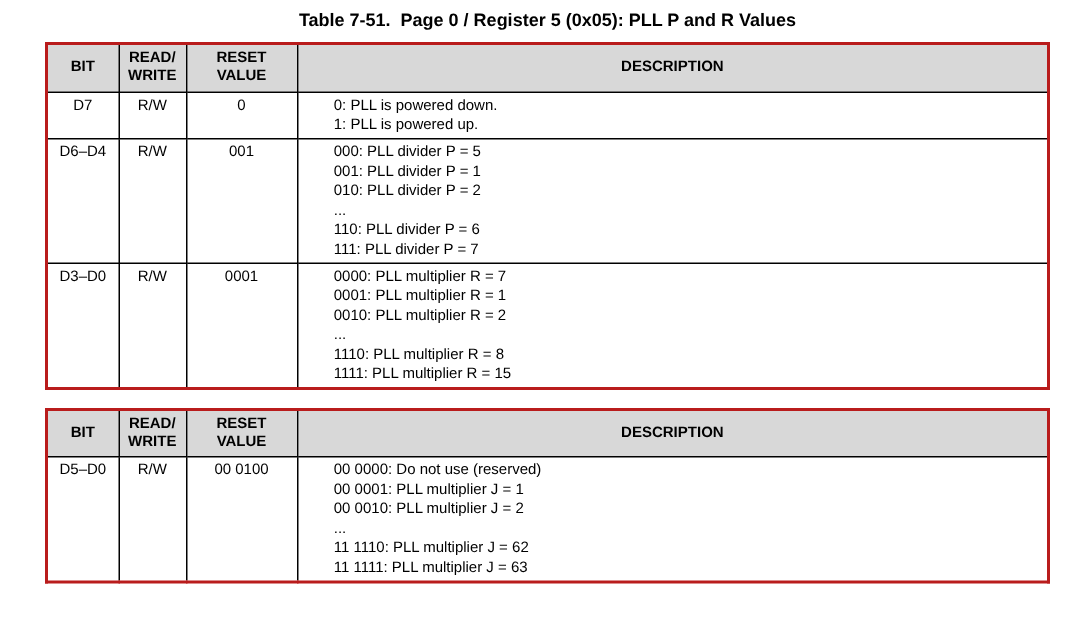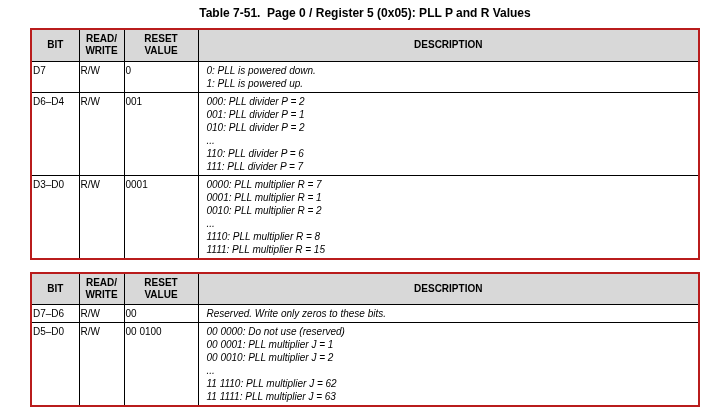--- a/index.html
+++ b/index.html
@@ -55,29 +55,28 @@
     line-height: 12px;
     white-space: pre-line;
     height: 32px;
     padding: 2px 1px;
   }
   .col-bit   { width: 48px; }
   .col-rw    { width: 45px; }
   .col-reset { width: 74px; }
   .col-desc  { width: auto; }
   td.cell-center {
-    text-align: left;
+    text-align: center;
     padding-top: 2px;
     line-height: 13px;
   }
   td.cell-desc {
     text-align: left;
-    padding: 2px 4px 2px 8px;
+    padding: 2px 4px 2px 24px;
     line-height: 13px;
-    font-style: italic;
   }
   .desc-line {
     white-space: pre;
     line-height: 13px;
   }
   tr.rh28 { height: 28px; }
   tr.rh82 { height: 82px; }
   tr.rh18 { height: 18px; }
   tr.rh78 { height: 78px; }
 </style>
@@ -113,21 +112,21 @@
           <td class="cell-desc">
             <div class="desc-line">0: PLL is powered down.</div>
             <div class="desc-line">1: PLL is powered up.</div>
           </td>
         </tr>
         <tr class="rh82">
           <td class="cell-center">D6–D4</td>
           <td class="cell-center">R/W</td>
           <td class="cell-center">001</td>
           <td class="cell-desc">
-            <div class="desc-line">000: PLL divider P = 2</div>
+            <div class="desc-line">000: PLL divider P = 5</div>
             <div class="desc-line">001: PLL divider P = 1</div>
             <div class="desc-line">010: PLL divider P = 2</div>
             <div class="desc-line">...</div>
             <div class="desc-line">110: PLL divider P = 6</div>
             <div class="desc-line">111: PLL divider P = 7</div>
           </td>
         </tr>
         <tr class="rh82">
           <td class="cell-center">D3–D0</td>
           <td class="cell-center">R/W</td>
@@ -157,28 +156,20 @@
         <tr>
           <th>BIT</th>
           <th>READ/
 WRITE</th>
           <th>RESET
 VALUE</th>
           <th>DESCRIPTION</th>
         </tr>
       </thead>
       <tbody>
-        <tr class="rh18">
-          <td class="cell-center">D7–D6</td>
-          <td class="cell-center">R/W</td>
-          <td class="cell-center">00</td>
-          <td class="cell-desc">
-            <div class="desc-line">Reserved. Write only zeros to these bits.</div>
-          </td>
-        </tr>
         <tr class="rh78">
           <td class="cell-center">D5–D0</td>
           <td class="cell-center">R/W</td>
           <td class="cell-center">00 0100</td>
           <td class="cell-desc">
             <div class="desc-line">00 0000: Do not use (reserved)</div>
             <div class="desc-line">00 0001: PLL multiplier J = 1</div>
             <div class="desc-line">00 0010: PLL multiplier J = 2</div>
             <div class="desc-line">...</div>
             <div class="desc-line">11 1110: PLL multiplier J = 62</div>

